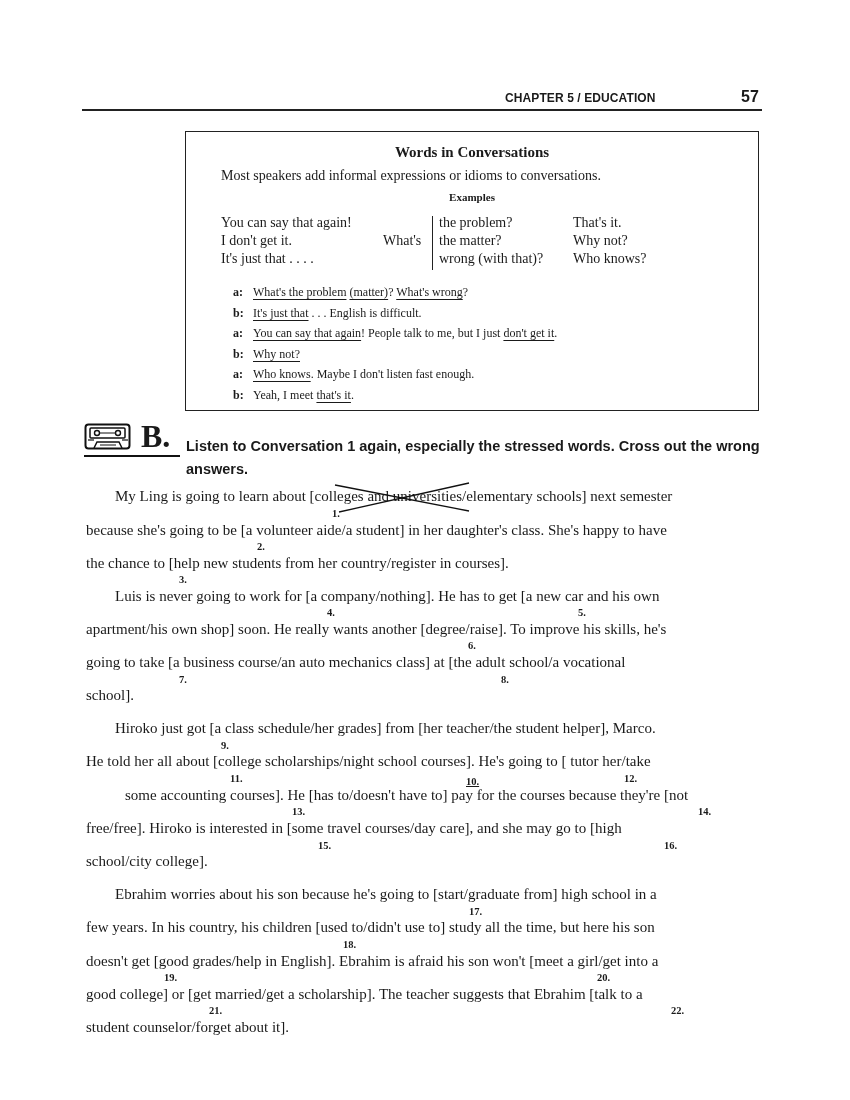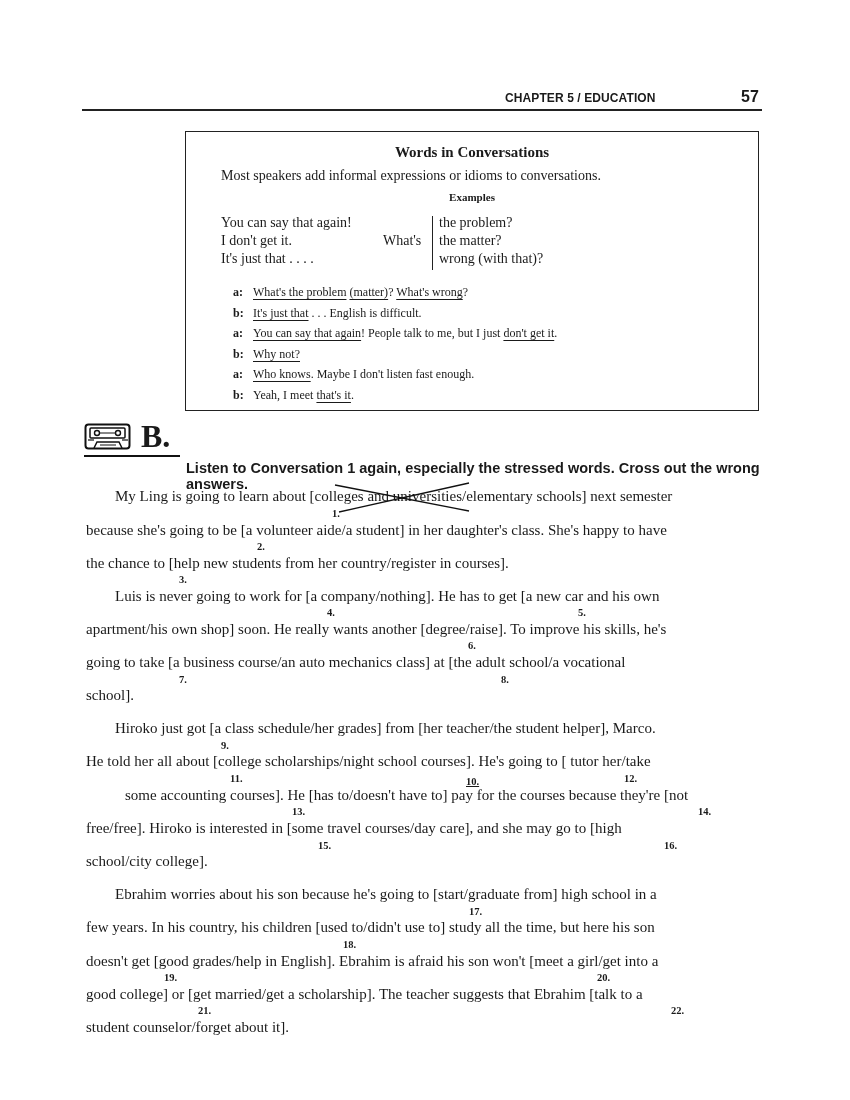--- a/index.html
+++ b/index.html
@@ -31,21 +31,21 @@
   .dialog { position: absolute; left: 47px; top: 150px; font-size: 12px; font-family: "Liberation Serif", serif; }
   .dline { height: 20.6px; line-height: 20px; white-space: nowrap; }
   .spk { display: inline-block; width: 20px; font-weight: bold; }
   .u { text-decoration: underline; text-underline-offset: 3px; text-decoration-thickness: 1px; }
 
   
   .cassette { position: absolute; left: 84px; top: 423px; width: 48px; height: 30px; }
   .sec-letter { position: absolute; left: 141px; top: 418px; font-family: "Liberation Serif", serif; font-weight: bold; font-size: 32px; line-height: 36px; }
   .sec-rule { position: absolute; left: 84px; top: 455px; width: 96px; height: 2px; background: #111; }
   .instr { position: absolute; left: 186px; top: 435px; width: 575px; font-family: "Liberation Sans", "DejaVu Sans", sans-serif;
-           font-weight: bold; font-size: 14.5px; line-height: 16px; margin-top: 25px; }
+           font-weight: bold; font-size: 14.5px; line-height: 23px; }
 
   
   .tl { position: absolute; left: 86px; white-space: nowrap; font-family: "Liberation Serif", serif; font-size: 15px; line-height: 18px; }
   .num { position: absolute; font-family: "Liberation Serif", serif; font-size: 10.5px; font-weight: bold; line-height: 12px; }
   .cross { position: absolute; left: 333px; top: 481px; width: 140px; height: 36px; }
 </style>
 </head>
 <body>
 
 <div class="page">
@@ -63,20 +63,25 @@
       <div>You can say that again!</div>
       <div>I don't get it.</div>
       <div>It's just that . . . .</div>
     </div>
     <div class="ex ex-whats">What's</div>
     <div class="ex-bar"></div>
     <div class="ex ex-col2">
       <div>the problem?</div>
       <div>the matter?</div>
       <div>wrong (with that)?</div>
+    </div>
+    <div class="ex ex-col3">
+      <div>That's it.</div>
+      <div>Why not?</div>
+      <div>Who knows?</div>
     </div>
 
     <div class="dialog" id="dialog">
         <div class="dline"><span class="spk">a:</span><span class="u">What's the problem</span><span> </span><span class="u">(matter)</span><span>? </span><span class="u">What's wrong</span><span>?</span></div>
         <div class="dline"><span class="spk">b:</span><span class="u">It's just that</span><span> . . . English is difficult.</span></div>
         <div class="dline"><span class="spk">a:</span><span class="u">You can say that again</span><span>! People talk to me, but I just </span><span class="u">don't get it</span><span>.</span></div>
         <div class="dline"><span class="spk">b:</span><span class="u">Why not?</span></div>
         <div class="dline"><span class="spk">a:</span><span class="u">Who knows</span><span>. Maybe I don't listen fast enough.</span></div>
         <div class="dline"><span class="spk">b:</span><span>Yeah, I meet </span><span class="u">that's it</span><span>.</span></div>
       </div>
@@ -128,21 +133,21 @@
       <div class="num" style="left: 230px; top: 773px;">11.</div>
       <div class="num" style="left: 624px; top: 773px;">12.</div>
       <div class="num" style="left: 292px; top: 806px;">13.</div>
       <div class="num" style="left: 698px; top: 806px;">14.</div>
       <div class="num" style="left: 318px; top: 840px;">15.</div>
       <div class="num" style="left: 664px; top: 840px;">16.</div>
       <div class="num" style="left: 469px; top: 906px;">17.</div>
       <div class="num" style="left: 343px; top: 939px;">18.</div>
       <div class="num" style="left: 164px; top: 972px;">19.</div>
       <div class="num" style="left: 597px; top: 972px;">20.</div>
-      <div class="num" style="left: 198px; top: 1005px; text-align: right;">21.</div>
+      <div class="num" style="left: 209px; top: 1005px; text-align: right;">21.</div>
       <div class="num" style="left: 671px; top: 1005px;">22.</div>
     </div>
 
   <svg class="cross" viewBox="0 0 140 36">
     <line x1="2" y1="4" x2="136" y2="30" stroke="#111" stroke-width="1.3"></line>
     <line x1="6" y1="31" x2="136" y2="2" stroke="#111" stroke-width="1.3"></line>
   </svg>
 
 </div>
 

